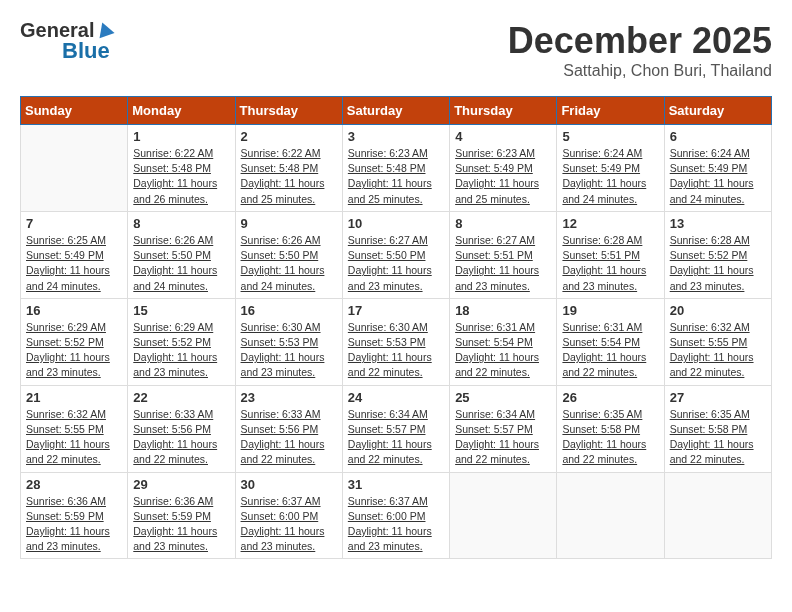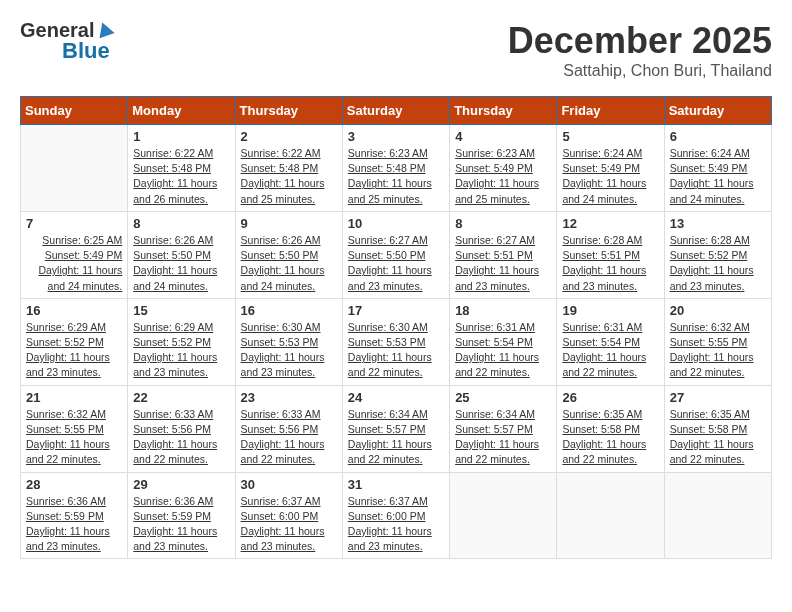--- a/index.html
+++ b/index.html
@@ -154,21 +154,21 @@
         <td>
           <div class="day-number">6</div>
           <div class="day-info" style="white-space: pre-line;">Sunrise: 6:24 AM
 Sunset: 5:49 PM
 Daylight: 11 hours and 24 minutes.</div>
         </td>
       </tr>
       <tr class="week-row">
         <td>
           <div class="day-number">7</div>
-          <div class="day-info" style="white-space: pre-line; text-align: right;">Sunrise: 6:25 AM
+          <div class="day-info" style="white-space: pre-line;">Sunrise: 6:25 AM
 Sunset: 5:49 PM
 Daylight: 11 hours and 24 minutes.</div>
         </td>
         <td>
           <div class="day-number">8</div>
           <div class="day-info" style="white-space: pre-line;">Sunrise: 6:26 AM
 Sunset: 5:50 PM
 Daylight: 11 hours and 24 minutes.</div>
         </td>
         <td>

